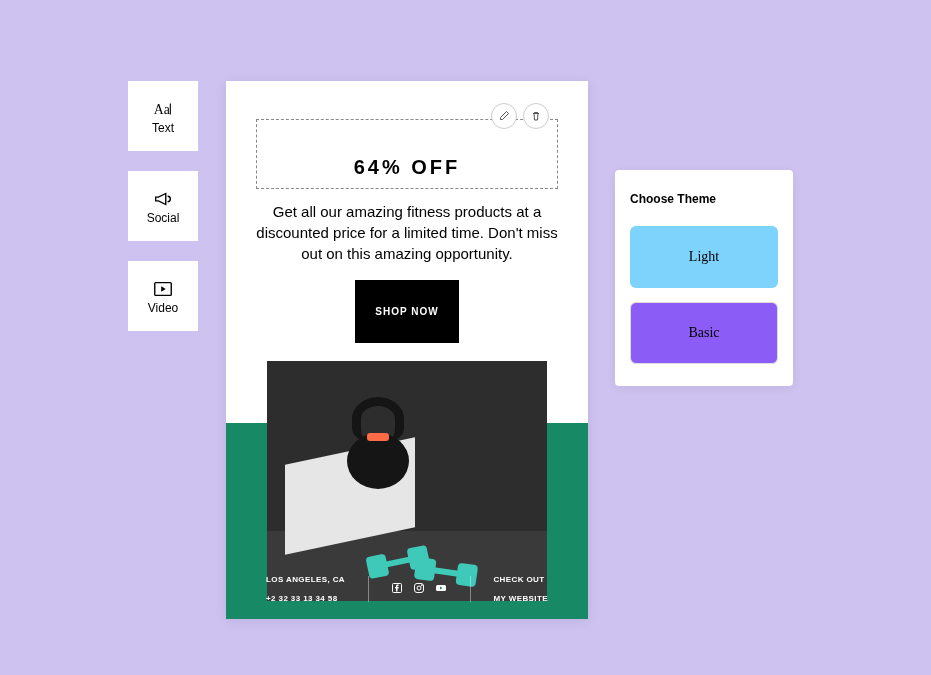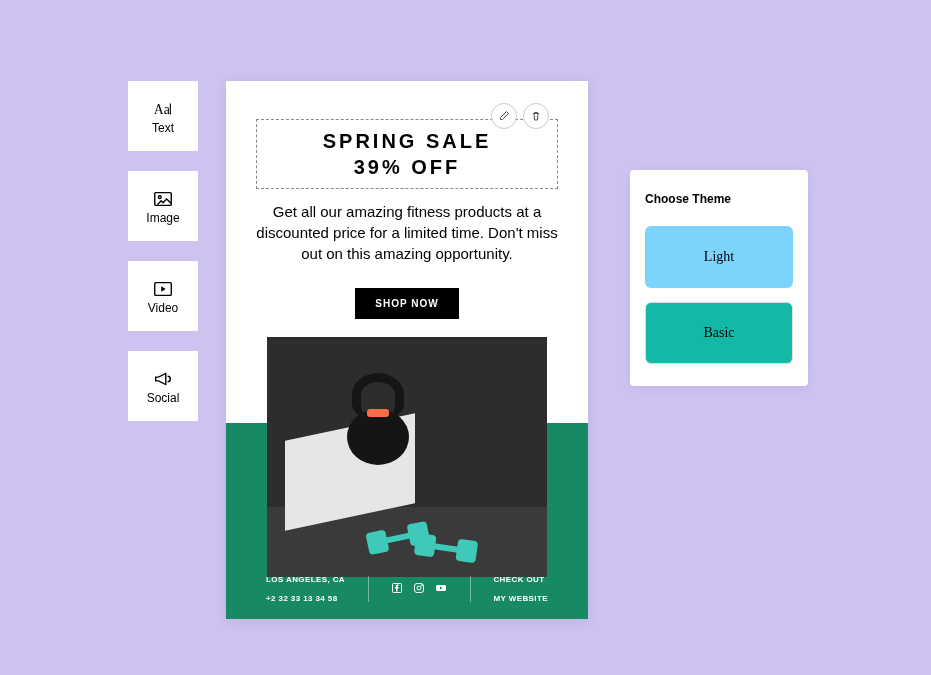--- a/index.html
+++ b/index.html
@@ -94,25 +94,25 @@
     }
     .subheading {
       font-size: 15px;
       color: #000;
       text-align: center;
       margin-top: 12px;
       line-height: 1.4;
     }
     .cta-btn {
       display: block;
-      margin: 24px auto 0 auto;
+      margin: 16px auto 0 auto;
       background: #000;
       color: #fff;
       border: none;
-      padding: 10px 20px;
+      padding: 26px 20px;
       font-size: 10px;
       font-weight: 700;
       letter-spacing: 1px;
       cursor: pointer;
     }
     .product-image {
       width: 280px;
       height: 240px;
       margin: 18px auto 0 auto;
       position: relative;
@@ -155,21 +155,21 @@
       gap: 10px;
     }
     .social-icons svg {
       width: 12px;
       height: 12px;
     }
     
     
     .theme-panel {
       position: absolute;
-      left: 630px;
+      left: 615px;
       top: 170px;
       width: 178px;
       background: #fff;
       border-radius: 4px;
       padding: 22px 15px;
       box-shadow: 0 2px 12px rgba(0,0,0,0.06);
     }
     .theme-panel h3 {
       font-size: 12px;
       font-weight: 700;
@@ -193,21 +193,21 @@
       background: #7dd3fc;
       font-family: Georgia, serif;
     }
     .theme-minimal {
       background: #eeeeee;
       font-weight: 600;
       letter-spacing: 2px;
       font-size: 12px;
     }
     .theme-basic {
-      background: #14b8a6;
+      background: #8b5cf6;
       border: 1px solid #ddd;
       font-family: Georgia, serif;
     }
     
     
     .floor {
       position: absolute;
       left: 0; right: 0; bottom: 0;
       height: 70px;
       background: #3a3a3a;
@@ -281,44 +281,34 @@
       <svg viewBox="0 0 24 24" width="22" height="22" fill="none" stroke="#000" stroke-width="1.2">
         <text x="2" y="17" font-family="serif" font-size="15" fill="#000" stroke="none">Aa</text>
         <line x1="20" y1="6" x2="20" y2="18"></line>
       </svg>
     </span>
     <span class="label">Text</span>
   </div>
   <div class="tool-card">
     <span class="icon">
       <svg viewBox="0 0 24 24" width="22" height="22" fill="none" stroke="#000" stroke-width="1.5">
-        <rect x="3" y="5" width="18" height="14" rx="1"></rect>
-        <circle cx="8.5" cy="10" r="1.5"></circle>
-        <path d="M21 17l-5-5-4 4-2-2-4 4"></path>
+        <path d="M4 10v4h3l8 4V6l-8 4H4z"></path>
+        <path d="M17 9a3 3 0 0 1 0 6"></path>
       </svg>
     </span>
-    <span class="label">Image</span>
+    <span class="label">Social</span>
   </div>
   <div class="tool-card">
     <span class="icon">
       <svg viewBox="0 0 24 24" width="22" height="22" fill="none" stroke="#000" stroke-width="1.5">
         <rect x="3" y="5" width="18" height="14" rx="1"></rect>
         <path d="M10 9l5 3-5 3z" fill="#000" stroke="none"></path>
       </svg>
     </span>
     <span class="label">Video</span>
-  </div>
-  <div class="tool-card">
-    <span class="icon">
-      <svg viewBox="0 0 24 24" width="22" height="22" fill="none" stroke="#000" stroke-width="1.5">
-        <path d="M4 10v4h3l8 4V6l-8 4H4z"></path>
-        <path d="M17 9a3 3 0 0 1 0 6"></path>
-      </svg>
-    </span>
-    <span class="label">Social</span>
   </div>
 </div>
 
 <div class="email-preview">
   <div class="green-band"></div>
 
   <div class="email-content">
     <div class="heading-selection">
       <div class="selection-controls">
         <div class="circle-btn">
@@ -326,22 +316,22 @@
               <path d="M17 3l4 4-12 12H5v-4L17 3z"></path>
             </svg>
         </div>
         <div class="circle-btn">
           <svg width="12" height="12" viewBox="0 0 24 24" fill="none" stroke="#555" stroke-width="2">
               <path d="M6 7h12M9 7V5h6v2M8 7l1 13h6l1-13"></path>
             </svg>
         </div>
       </div>
       <h1>
-        <span>SPRING SALE</span><br>
-        <span>39% OFF</span>
+        <br>
+        <span>64% OFF</span>
       </h1>
     </div>
     <p class="subheading">Get all our amazing fitness products at a discounted price for a limited time. Don't miss out on this amazing opportunity.</p>
     <button class="cta-btn">SHOP NOW</button>
 
     <div class="product-image">
       <div class="floor"></div>
       <div class="pedestal"></div>
       <div class="kettlebell-handle"></div>
       <div class="kettlebell-body"></div>

